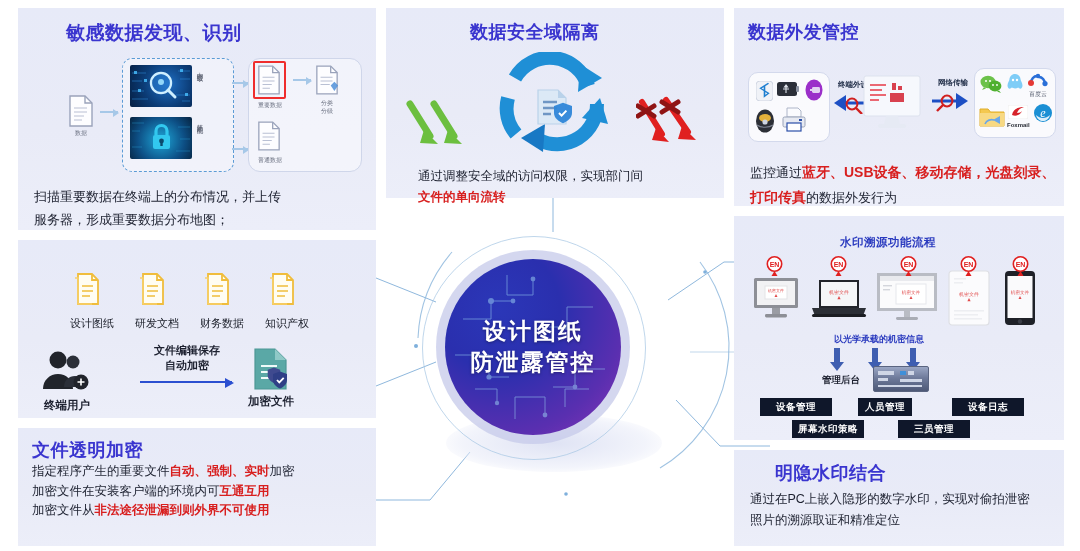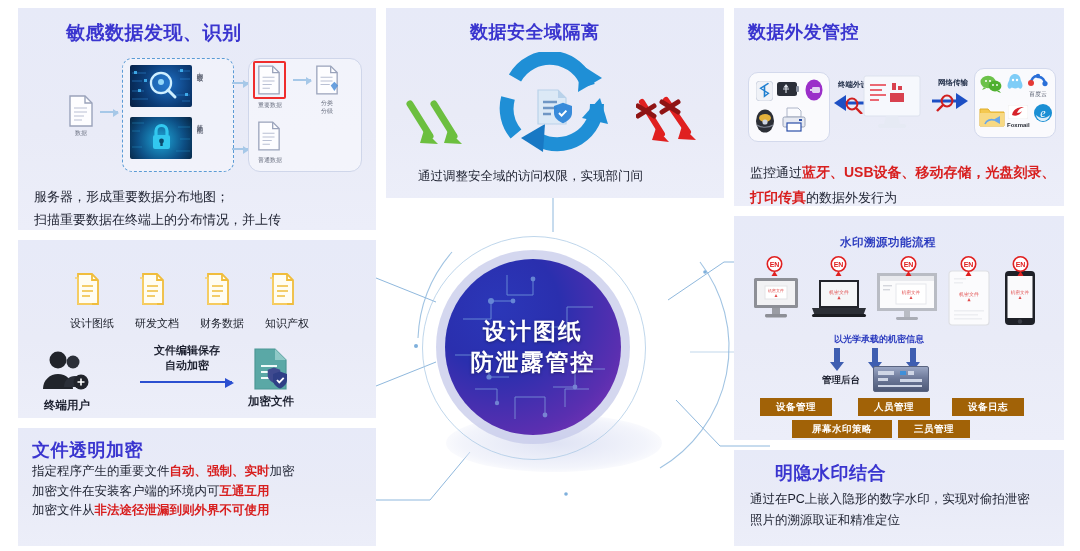--- a/index.html
+++ b/index.html
@@ -73,21 +73,21 @@
 
   
   .wm-title{position:absolute;left:840px;top:235px;font-size:11.5px;font-weight:bold;color:#2b3bbf;letter-spacing:.5px;}
   .dev-row{position:absolute;left:752px;top:258px;width:300px;height:72px;}
   .pin{position:absolute;width:17px;height:21px;}
   .wm-mid{position:absolute;left:834px;top:333px;font-size:9px;font-weight:bold;color:#2b3bbf;white-space:nowrap;}
   .dn-arrow{position:absolute;width:14px;height:22px;}
   .srv-lab{position:absolute;left:822px;top:374px;font-size:9.5px;font-weight:bold;color:#1d2130;}
   .server{position:absolute;left:873px;top:366px;width:54px;height:24px;border-radius:2px;background:linear-gradient(180deg,#9aa6c4 0%,#6f7b9b 45%,#4d5876 100%);border:1px solid #5a6480;}
   .server i{position:absolute;display:block;background:#cfd6e6;}
-  .wbtn{position:absolute;background:#a16207;color:#fff;font-size:9.5px;font-weight:bold;text-align:center;line-height:18px;height:18px;letter-spacing:.5px;}
+  .wbtn{position:absolute;background:#0f172a;color:#fff;font-size:9.5px;font-weight:bold;text-align:center;line-height:18px;height:18px;letter-spacing:.5px;}
 
   
   .hub-wrap{position:absolute;left:398px;top:232px;width:310px;height:260px;}
   .hub-shadow{position:absolute;left:48px;top:182px;width:216px;height:58px;border-radius:50%;background:radial-gradient(ellipse at center,#dfe3f4 0%,rgba(232,235,248,.55) 60%,rgba(255,255,255,0) 80%);}
   .hub-halo{position:absolute;left:38px;top:18px;width:194px;height:194px;border-radius:50%;background:#c6c9ea;opacity:.75;}
   .hub-ball{position:absolute;left:47px;top:27px;width:176px;height:176px;border-radius:50%;background:radial-gradient(circle at 30% 28%,#2b37b8 0%,#2a2fae 35%,#5a2fb0 72%,#8a35b8 100%);overflow:hidden;}
   .hub-label{position:absolute;left:47px;top:27px;width:176px;height:176px;display:flex;flex-direction:column;align-items:center;justify-content:center;}
   .hub-label span{color:#fff;font-size:23px;font-weight:bold;letter-spacing:2px;line-height:31px;text-shadow:0 1px 3px rgba(0,0,0,.35);}
   .ring{position:absolute;border-radius:50%;border:1.3px solid #8fb8dd;}
 
@@ -204,22 +204,22 @@
               <path d="M6 13h13M6 17h13M6 21h10"></path>
             </g>
             <path d="M17 22l4-4 4 4-4 6z" fill="#4f8fd8" opacity=".85"></path>
           </svg>
       </div>
       <div class="minilab" style="left:60px;top:40px;width:36px;line-height:8px;"><span>分类</span><br><span>分级</span></div>
     </div>
   </div>
 
   <div class="body-text bt-tl">
+    <div>扫描重要数据在终端上的分布情况，并上传</div>
     <div>服务器，形成重要数据分布地图；</div>
-    <div>扫描重要数据在终端上的分布情况，并上传</div>
   </div>
 
   <div class="panel ml"></div>
   <div class="ml-icons">
     <div class="ml-doc" style="left:0px;top:0px;">
       <svg width="32" height="36" viewBox="0 0 32 36">
           <path d="M7 2h14l6 6v24H7z" fill="#fffdf2" stroke="#f0bd3c" stroke-width="1.8"></path>
           <path d="M21 2v6h6" fill="none" stroke="#f0bd3c" stroke-width="1.8"></path>
           <path d="M4 6h3v26h14" fill="none" stroke="#f7d06a" stroke-width="1.6"></path>
           <g stroke="#f0bd3c" stroke-width="1.4">
@@ -352,20 +352,21 @@
       <path d="M20 36l13 14-17-2z" fill="#e02020"></path>
       <path d="M46 34l14 14-18-1z" fill="#e02020"></path>
       <g stroke="#8f1414" stroke-width="5" stroke-linecap="round">
         <path d="M2 14l16 10M18 14L2 24M26 10l16 10M42 10L26 20"></path>
       </g>
     </svg>
   </div>
 
   <div class="body-text bt-tc">
     <div>通过调整安全域的访问权限，实现部门间</div>
+    <div class="red">文件的单向流转</div>
   </div>
 
   <div class="panel tr"></div>
   <div class="panel-title t-tr">数据外发管控</div>
 
   <div class="tr-graph">
     <div class="icbox l">
       <span style="position:absolute;left:7px;top:8px;">
         <svg width="17" height="20" viewBox="0 0 17 20">
             <rect x="0" y="0" width="17" height="20" rx="4" fill="#f0f2f7" stroke="#c9cfdd" stroke-width=".8"></rect>
@@ -635,23 +636,23 @@
   <div class="server">
     <i style="left:4px;top:4px;width:16px;height:4px;"></i>
     <i style="left:4px;top:11px;width:10px;height:3px;"></i>
     <i style="left:26px;top:4px;width:6px;height:4px;background:#3f8fd8;"></i>
     <i style="left:34px;top:4px;width:6px;height:4px;"></i>
     <i style="left:26px;top:12px;width:22px;height:3px;"></i>
     <i style="left:4px;top:18px;width:44px;height:2px;"></i>
   </div>
 
   <div class="wbtn" style="left:760px;top:398px;width:72px;">设备管理</div>
-  <div class="wbtn" style="left:858px;top:398px;width:72px;">人员管理</div>
+  <div class="wbtn" style="left:858px;top:398px;width:54px;">人员管理</div>
   <div class="wbtn" style="left:952px;top:398px;width:72px;">设备日志</div>
-  <div class="wbtn" style="left:792px;top:420px;width:100px;">屏幕水印策略</div>
+  <div class="wbtn" style="left:792px;top:420px;width:72px;">屏幕水印策略</div>
   <div class="wbtn" style="left:898px;top:420px;width:72px;">三员管理</div>
 
   <div class="panel br"></div>
   <div class="panel-title t-br">明隐水印结合</div>
   <div class="body-text bt-br">
     <div>通过在PC上嵌入隐形的数字水印，实现对偷拍泄密</div>
     <div>照片的溯源取证和精准定位</div>
   </div>
 
   <div class="hub-wrap">

